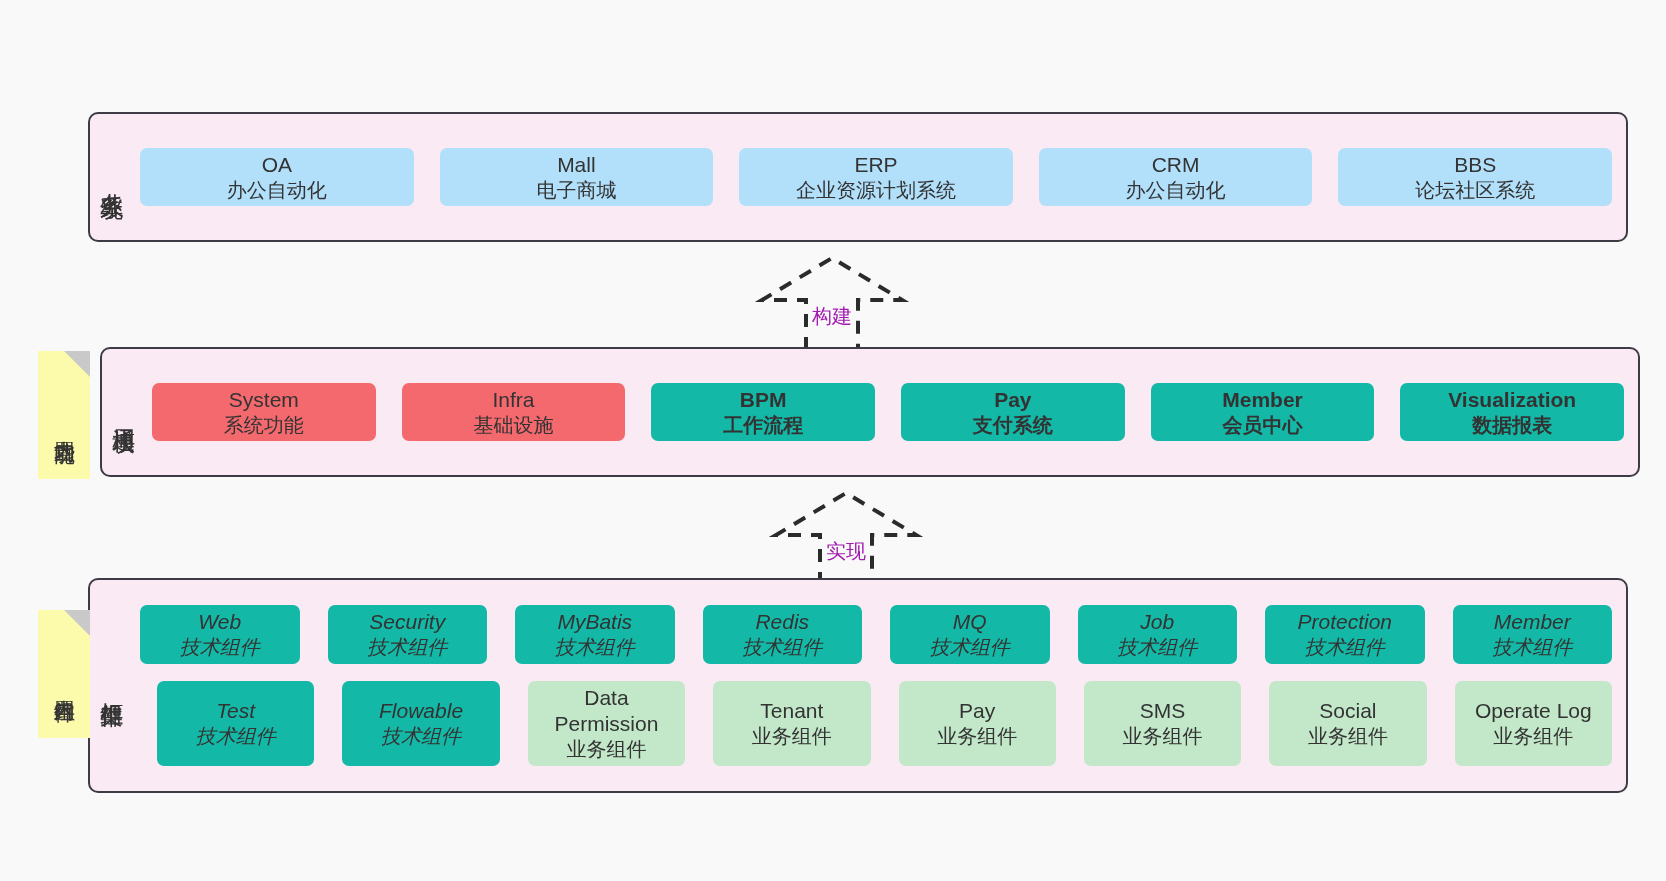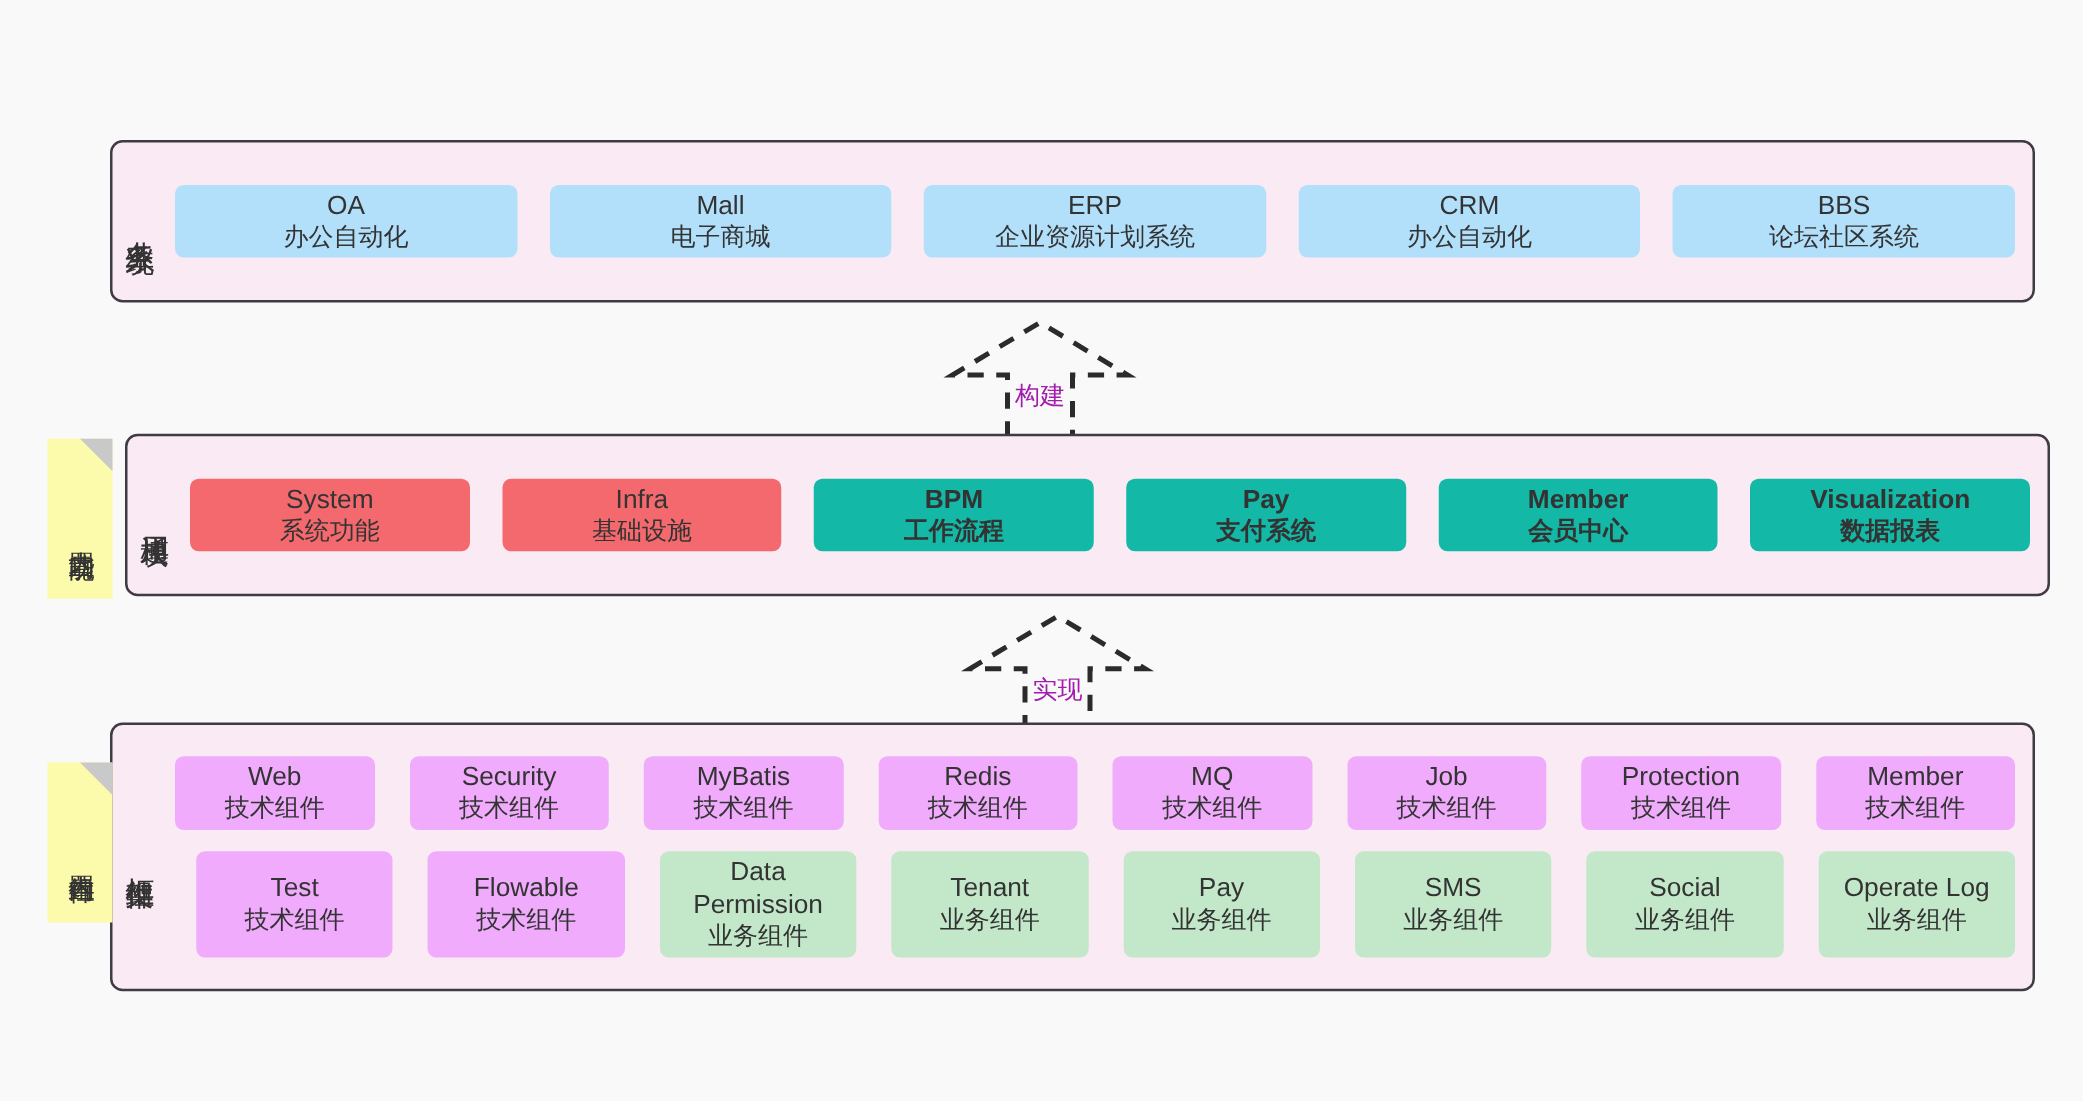--- a/index.html
+++ b/index.html
@@ -66,21 +66,21 @@
     box-sizing:border-box;
     padding:4px 6px;
   }
   .card .en{display:block;}
   .card .cn{display:block;font-size:20px;}
 
   
   .blue{background:#b2e0fb;}
   .red{background:#f4696e;}
   .pink{background:#14b8a6;font-weight:bold;}
-  .green{background:#f0abfc;}
+  .green{background:#14b8a6;font-style:italic;}
   .lgreen{background:#c2e8c9;}
 
   
   .note{
     position:absolute;
     background:#fcfaab;
     font-size:21px;
     line-height:1.18;
     color:#333333;
     display:flex;

